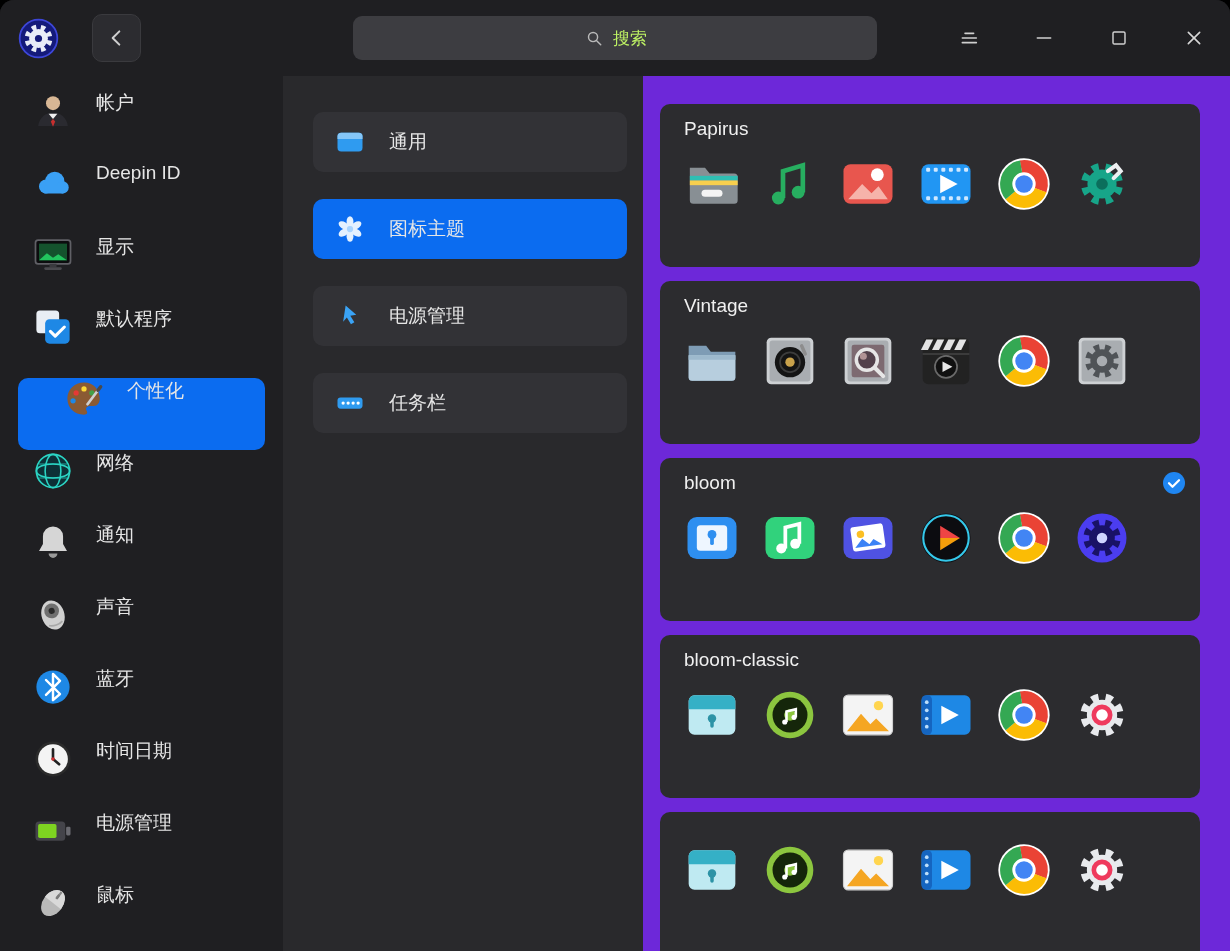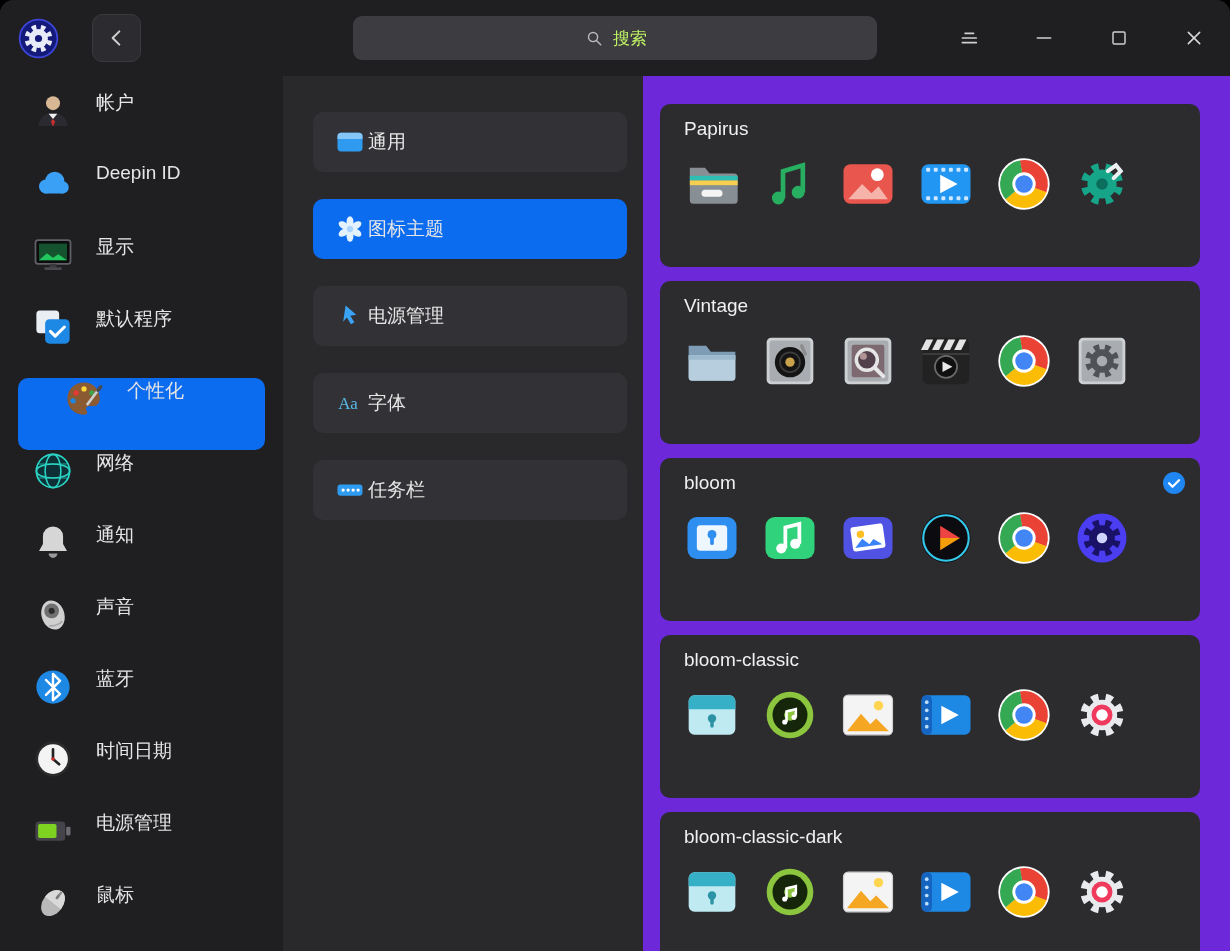--- a/index.html
+++ b/index.html
@@ -21,21 +21,21 @@
 
   
   .content{display:flex;height:875px;}
   .sidebar{width:283px;background:#1f1f22;padding-top:14px;box-sizing:border-box;flex:0 0 283px;}
   .sb-item{height:72px;display:flex;align-items:flex-start;gap:22px;margin:0 18px;padding:0 14px;border-radius:10px;font-size:19px;cursor:pointer;}
   .sb-item.selected{background:var(--accent,#0b6cf0);padding-left:45px;}
   .sb-ic{width:42px;height:42px;flex:0 0 42px;}
   .sb-label{white-space:nowrap;}
 
   .middle{width:360px;flex:0 0 360px;background:#29292c;padding:36px 16px 0 30px;box-sizing:border-box;}
-  .nav-item{height:60px;margin-bottom:27px;border-radius:10px;background:#323236;display:flex;align-items:center;gap:3px;padding:0 22px;font-size:19px;cursor:pointer;}
+  .nav-item{height:60px;margin-bottom:27px;border-radius:10px;background:#323236;display:flex;align-items:center;gap:24px;padding:0 22px;font-size:19px;cursor:pointer;}
   .nav-item.selected{background:var(--accent,#0b6cf0);}
   .nav-ic{width:30px;height:30px;flex:0 0 30px;}
 
   .right{flex:1;background:#6d28d9;padding:28px 30px 0 17px;box-sizing:border-box;overflow:hidden;}
   .theme-card{background:#2c2c2f;border-radius:10px;height:163px;margin-bottom:14px;position:relative;padding:14px 24px;box-sizing:border-box;cursor:pointer;}
   .tc-title{font-size:19px;color:#f0f0f0;}
   .tc-icons{display:flex;gap:22px;margin-top:16px;}
   .tc-ic{width:56px;height:56px;flex:0 0 56px;}
   .tc-check{position:absolute;top:13px;right:14px;width:24px;height:24px;}
 </style>
@@ -271,28 +271,20 @@
           <span class="nav-ic">
             <svg viewBox="0 0 48 48" xmlns="http://www.w3.org/2000/svg">
               <path d="M17 7l17 15-9.5 1.5L31 34l-5.5 3-6.5-10.5L13 33z" fill="#3aa3f5"></path>
             </svg>
           </span>
           <span class="nav-label">电源管理</span>
         </div>
         <div class="nav-item">
           <span class="nav-ic">
             <svg viewBox="0 0 48 48" xmlns="http://www.w3.org/2000/svg">
-              <text x="5" y="33" font-size="27" font-family="Liberation Serif, serif" fill="#58b7e6">Aa</text>
-            </svg>
-          </span>
-          <span class="nav-label">字体</span>
-        </div>
-        <div class="nav-item">
-          <span class="nav-ic">
-            <svg viewBox="0 0 48 48" xmlns="http://www.w3.org/2000/svg">
               <rect x="4" y="15" width="40" height="18" rx="5" fill="#2f9bf0"></rect>
               <circle cx="13" cy="24" r="2.6" fill="#fff"></circle>
               <circle cx="21" cy="24" r="2.6" fill="#fff"></circle>
               <circle cx="29" cy="24" r="2.6" fill="#fff"></circle>
               <circle cx="37" cy="24" r="2.6" fill="#fff"></circle>
             </svg>
           </span>
           <span class="nav-label">任务栏</span>
         </div>
       </section>
@@ -539,21 +531,20 @@
               <svg viewBox="0 0 48 48" xmlns="http://www.w3.org/2000/svg">
                 <circle cx="24" cy="24" r="14.5" fill="none" stroke="#e8eaed" stroke-width="8" stroke-dasharray="5.69 5.69" transform="rotate(10 24 24)"></circle>
                 <circle cx="24" cy="24" r="13" fill="#e8eaed"></circle>
                 <circle cx="24" cy="24" r="7" fill="#fff"></circle>
                 <circle cx="24" cy="24" r="7" fill="none" stroke="#ef3a5d" stroke-width="4"></circle>
               </svg>
             </span>
           </div>
         </div>
         <div class="theme-card">
-          <div class="tc-head"><span class="tc-title">bloom-classic-dark</span></div>
           <div class="tc-icons">
             <span class="tc-ic">
               <svg viewBox="0 0 48 48" xmlns="http://www.w3.org/2000/svg">
                 <rect x="4" y="7" width="40" height="34" rx="5" fill="#bfeaf2"></rect>
                 <path d="M4 12a5 5 0 0 1 5-5h30a5 5 0 0 1 5 5v7H4z" fill="#35b0c6"></path>
                 <circle cx="24" cy="27" r="3.6" fill="#2c93a6"></circle>
                 <rect x="22.5" y="27" width="3" height="8" rx="1.5" fill="#2c93a6"></rect>
               </svg>
             </span>
             <span class="tc-ic">

